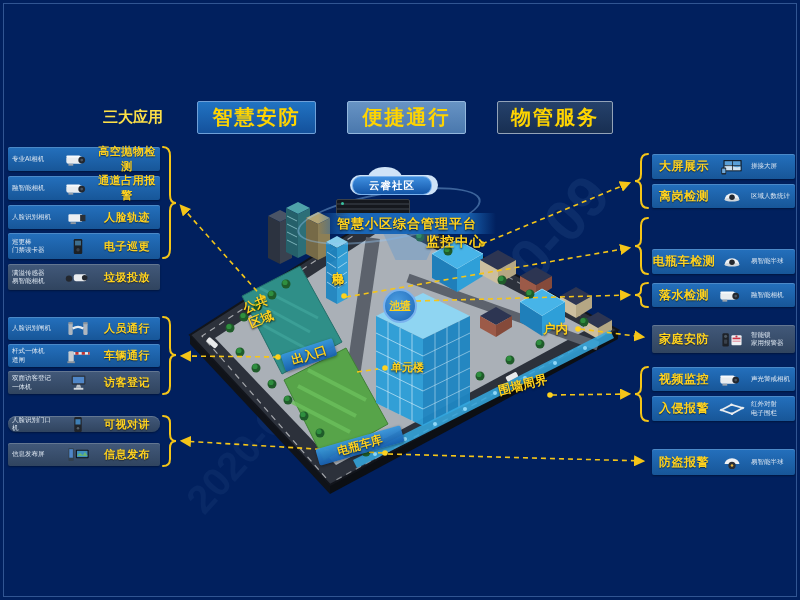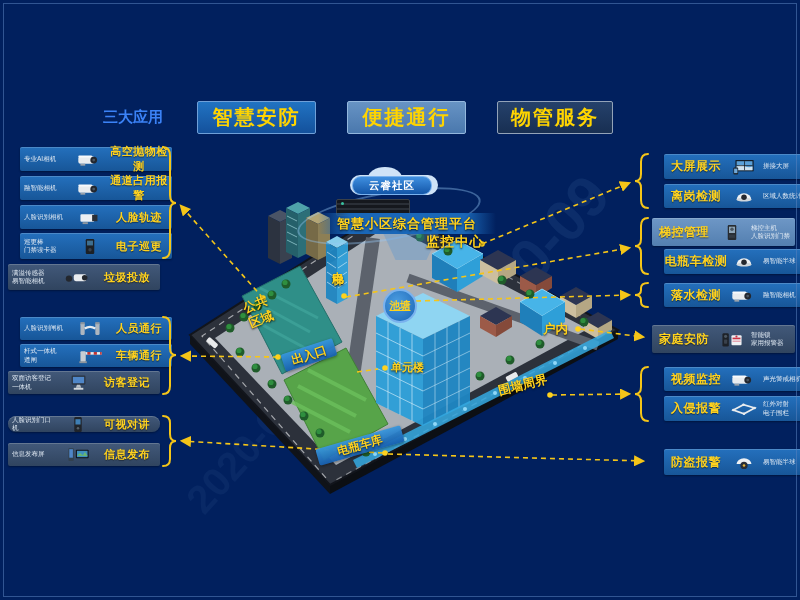--- a/index.html
+++ b/index.html
@@ -1,32 +1,32 @@
 <!DOCTYPE html>
 <html><head>
 <meta charset="utf-8">
 <style>
   html,body{margin:0;padding:0;background:#01205e;}
   #stage{position:relative;width:800px;height:600px;background:#01205e;overflow:hidden;
          font-family:"Liberation Sans","DejaVu Sans",sans-serif;}
   .frame{position:absolute;inset:3px;border:1px solid rgba(90,130,190,.55);pointer-events:none;z-index:9;}
   .wm{position:absolute;color:rgba(130,175,235,.09);font-weight:bold;z-index:1;white-space:nowrap;}
   
-  .apps-title{position:absolute;left:103px;top:108px;width:60px;color:#3b82f6;font-size:15px;font-weight:bold;z-index:4;}
+  .apps-title{position:absolute;left:103px;top:108px;width:60px;color:#fde047;font-size:15px;font-weight:bold;z-index:4;}
   .app-btn{position:absolute;top:101px;height:31px;z-index:4;display:flex;align-items:center;justify-content:center;
            color:#ffd400;font-size:20px;font-weight:bold;letter-spacing:2px;border-radius:2px;}
   .btn1{left:197px;width:117px;background:linear-gradient(180deg,#2173c2,#14519c);border:1px solid #6fa0d8;}
   .btn2{left:347px;width:117px;background:linear-gradient(180deg,#6793c4,#4a78ad);border:1px solid #93b7dd;}
   .btn3{left:497px;width:114px;background:linear-gradient(180deg,#25416b,#182f52);border:1px solid #93a3b8;}
   
   .lrow,.rrow{position:absolute;display:flex;align-items:center;border-radius:2px;z-index:4;
               box-shadow:inset 0 1px 0 rgba(255,255,255,.18),0 1px 2px rgba(0,0,0,.35);}
   .lrow{left:8px;width:152px;}
   .rrow{left:652px;width:143px;}
-  .blue{background:linear-gradient(180deg,#2470bd,#175698);margin-left:12px;}
+  .blue{background:linear-gradient(180deg,#2470bd,#175698);}
   .light{background:linear-gradient(180deg,#6e97c6,#537fb0);}
   .dark{background:linear-gradient(180deg,#42597a,#30445f);}
   .dev{font-size:6.5px;line-height:1.3;color:#dfe8f2;white-space:pre-line;}
   .lrow .dev{width:50px;padding-left:4px;}
   .rrow .dev{flex:1;padding-left:3px;}
   .icon{flex:0 0 auto;width:28px;height:17px;margin:0 2px;}
   .feat{color:#ffd21e;font-weight:bold;font-size:11px;letter-spacing:.5px;text-shadow:0 1px 1px rgba(0,0,0,.5);}
   .lrow .feat{flex:1;text-align:center;}
   .rrow .feat{width:64px;text-align:center;font-size:12px;}
   
@@ -252,28 +252,20 @@
         <use href="#i-videowall"></use>
       </svg>
     <span class="dev">拼接大屏</span>
   </div>
   <div class="rrow blue" style="top:184px;height:24px;">
     <span class="feat">离岗检测</span>
     <svg class="icon">
         <use href="#i-dome"></use>
       </svg>
     <span class="dev">区域人数统计</span>
-  </div>
-  <div class="rrow light" style="top:218px;height:28px;">
-    <span class="feat">梯控管理</span>
-    <svg class="icon">
-        <use href="#i-terminal"></use>
-      </svg>
-    <span class="dev">梯控主机
-人脸识别门禁</span>
   </div>
   <div class="rrow blue" style="top:249px;height:25px;">
     <span class="feat">电瓶车检测</span>
     <svg class="icon">
         <use href="#i-dome"></use>
       </svg>
     <span class="dev">易智能半球</span>
   </div>
   <div class="rrow blue" style="top:283px;height:24px;">
     <span class="feat">落水检测</span>

